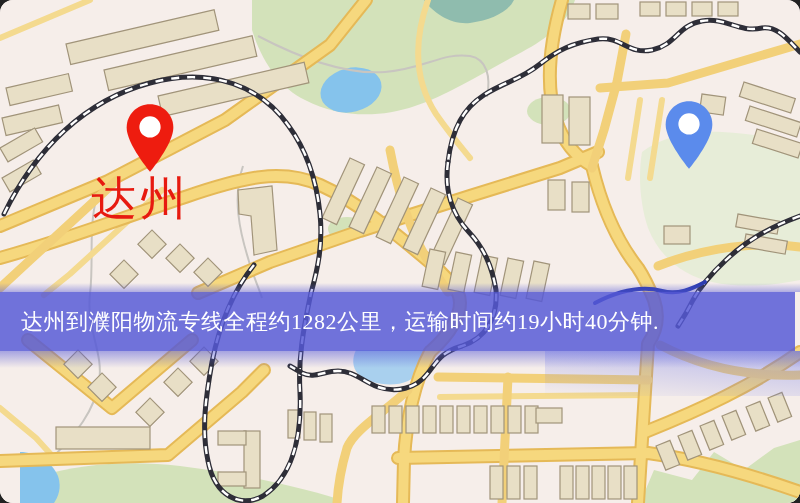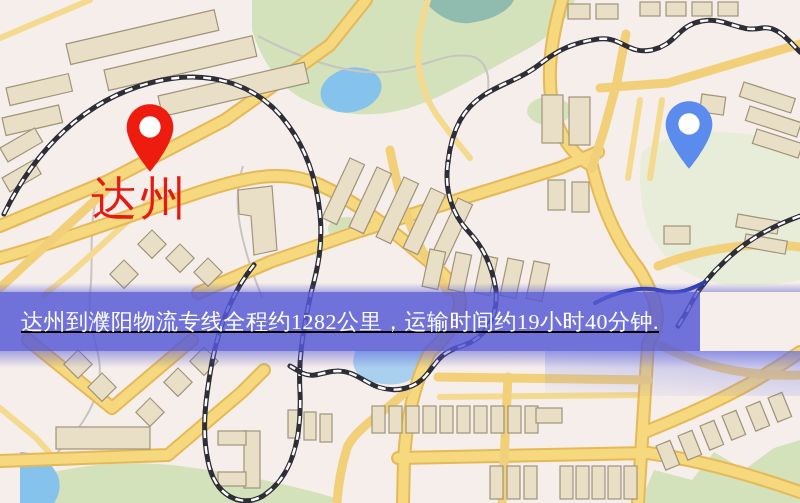--- a/index.html
+++ b/index.html
@@ -1,19 +1,20 @@
 <!DOCTYPE html>
 <html style="--origin_pin: #ee1c0f; --origin_label: #e71a10; --destination_pin: #5b8bec; --destination_label: #2b35d6; --banner_bg: #5659d7; --banner_text: #ffffff; --road: #f6d87e; --road_edge: #e5b957; --building: #e8dfc6; --park: #d3e2ba; --water: #85c3ec; --railway: #2e2e38;"><head>
 <meta charset="utf-8">
 <style>
   html,body{margin:0;padding:0;background:#222;}
   .stage{
     position:relative;width:800px;height:503px;overflow:hidden;
     font-family:"Liberation Serif","DejaVu Serif",serif;
     background:#f6eeea;
+    border-radius:13px;
   }
   .stage svg.map{position:absolute;left:0;top:0;}
   
   .park{fill:var(--park,#d3e2ba);}
   .hill{fill:#e7edd8;}
   .water{fill:var(--water,#85c3ec);}
   .teal{fill:#8fbcae;}
   .pond2{fill:#a9d0ee;}
   .stream{stroke:#c8c5c0;stroke-width:2;fill:none;}
   .river{stroke:#2d3cae;stroke-width:4;fill:none;stroke-linecap:round;}
@@ -31,22 +32,22 @@
   .pin-dest path{fill:var(--destination_pin,#5b8bec);}
   .pin-origin{left:124px;top:103px;}
   .pin-dest{left:663px;top:100px;}
   
   .city-label{position:absolute;font-size:46px;line-height:1;font-weight:400;letter-spacing:3px;white-space:nowrap;}
   .city-label.origin{left:91px;top:176px;color:var(--origin_label,#e71a10);}
   .city-label.dest{left:641px;top:177px;color:var(--destination_label,#2b35d6);}
   
   .fade-top{position:absolute;left:0;top:283px;width:800px;height:9px;
     background:linear-gradient(180deg,rgba(86,89,215,0),rgba(86,89,215,0.45));}
-  .banner{position:absolute;left:0;top:292px;width:700px;height:59px;
-    background:rgba(86,89,215,0.84);display:flex;align-items:center;text-decoration:underline;}
+  .banner{position:absolute;left:0;top:292px;width:795px;height:59px;
+    background:rgba(86,89,215,0.84);display:flex;align-items:center;}
   .banner span{color:var(--banner_text,#ffffff);font-size:22px;letter-spacing:0.5px;
     padding-left:21px;white-space:nowrap;}
   .fade-bottom{position:absolute;left:0;top:351px;width:800px;height:17px;
     background:linear-gradient(180deg,rgba(86,89,215,0.5),rgba(86,89,215,0));}
   .wash-right{position:absolute;left:545px;top:351px;width:255px;height:45px;
     background:linear-gradient(185deg,rgba(110,120,235,0.45),rgba(110,120,235,0));}
 </style>
 </head>
 <body>
 

